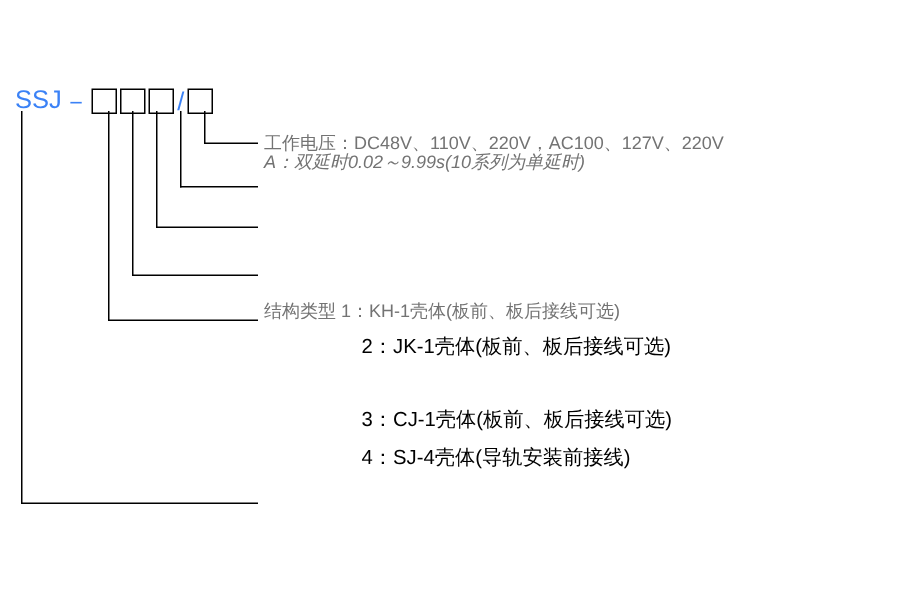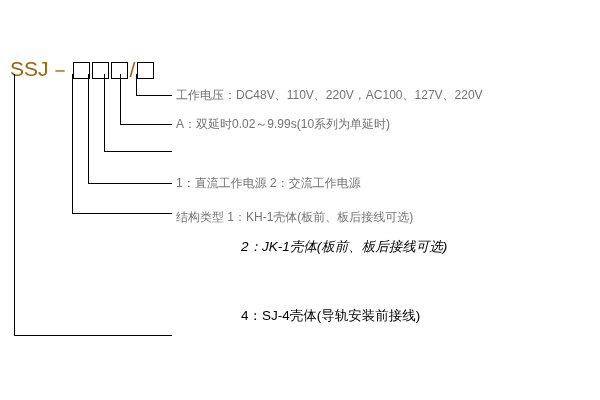--- a/index.html
+++ b/index.html
@@ -16,22 +16,22 @@
   #root {
     position: relative;
     width: 600px;
     height: 400px;
   }
   
   .model-code {
     position: absolute;
     left: 10px;
     top: 56px;
-    font-size: 21px;
-    color: #a16207;
+    font-size: 17px;
+    color: #3b82f6;
     letter-spacing: 0px;
     white-space: nowrap;
     font-family: "Liberation Sans", sans-serif;
   }
   .model-code .seg {
     display: inline-block;
   }
   .box {
     display: inline-block;
     width: 17px;
@@ -101,19 +101,19 @@
   <div class="vline" style="left:88px; top:74px; height:110px;"></div>
   <div class="hline" style="left:88px; top:183px; width:84px;"></div>
 
   <div class="vline" style="left:72px; top:74px; height:140px;"></div>
   <div class="hline" style="left:72px; top:213px; width:100px;"></div>
 
   <div class="vline" style="left:14px; top:74px; height:262px;"></div>
   <div class="hline" style="left:14px; top:335px; width:158px;"></div>
 
   <div class="label" style="left:176px; top:87px;">工作电压：DC48V、110V、220V，AC100、127V、220V</div>
-  <div class="label" style="left:176px; top:116px;">A：双延时0.02～9.99s(10系列为单延时)</div>
-  <div class="label" style="left:176px; top:175px;">1：直流工作电源 2：交流工作电源</div>
-  <div class="label" style="left:176px; top:209px;">结构类型 1：KH-1壳体(板前、板后接线可选)</div>
-  <div class="label-sub" style="left:241px; top:239px;font-style:italic;">2：JK-1壳体(板前、板后接线可选)</div>
-  <div class="label-sub" style="left:241px; top:308px;text-align:right;">4：SJ-4壳体(导轨安装前接线)</div>
+  <div class="label" style="left:176px; top:100px;font-style:italic;">A：双延时0.02～9.99s(10系列为单延时)</div>
+  <div class="label" style="left:176px; top:199px;">结构类型 1：KH-1壳体(板前、板后接线可选)</div>
+  <div class="label-sub" style="left:241px; top:223px;">2：JK-1壳体(板前、板后接线可选)</div>
+  <div class="label-sub" style="left:241px; top:272px;">3：CJ-1壳体(板前、板后接线可选)</div>
+  <div class="label-sub" style="left:241px; top:297px;text-align:right;">4：SJ-4壳体(导轨安装前接线)</div>
 
 </div>
 
 </body></html>

